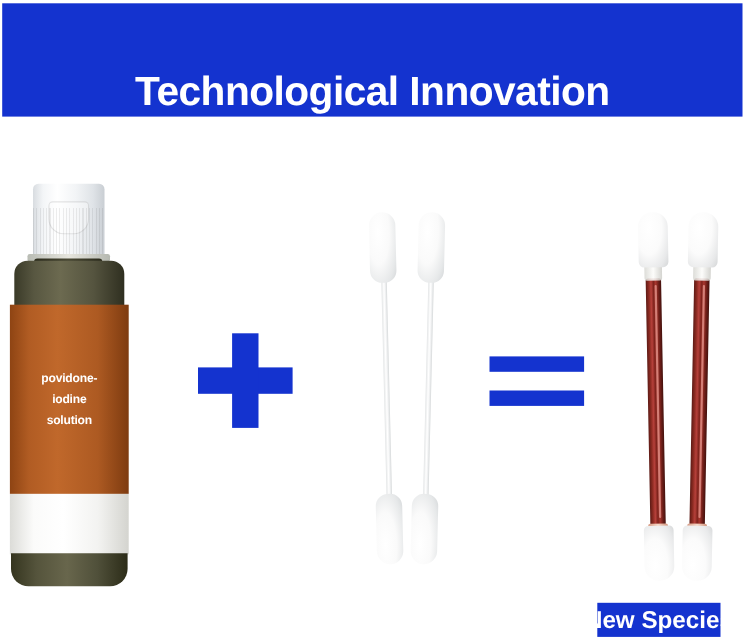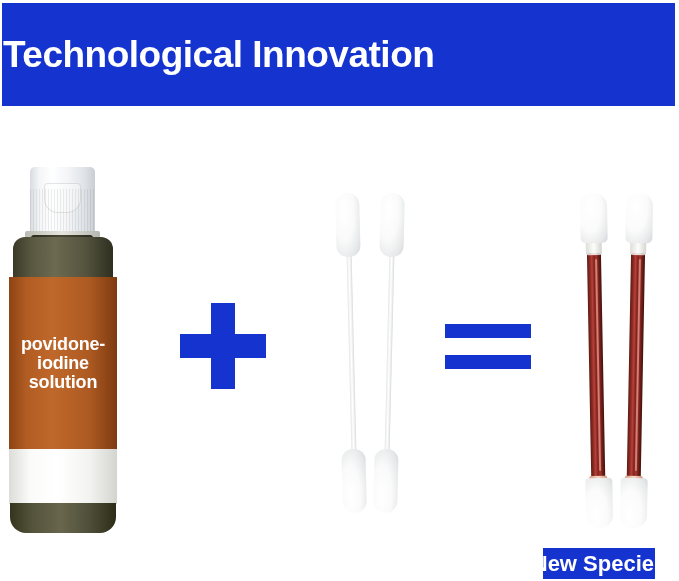--- a/index.html
+++ b/index.html
@@ -11,22 +11,23 @@
     overflow:hidden;
   }
 
   
   #header-banner{
     position:absolute;
     left:3px; top:4px;
     width:671px; height:101px;
     background:#1433cf;
     display:flex;
+    flex-direction:column;
     align-items:center;
-    justify-content:space-between;
+    justify-content:flex-end;
     box-shadow:0 0 0 1px #1433cf;
   }
   #header-banner .hline{
     color:#ffffff;
     font-weight:bold;
     font-size:37px;
     line-height:44px;
     letter-spacing:-0.5px;
     white-space:nowrap;
     text-align:center;
@@ -98,21 +99,21 @@
     left:4px; top:110px;
     width:108px; height:172px;
     background:linear-gradient(to right,#8e4413 0%,#b15c23 16%,#c0682b 40%,#ad5a22 74%,#7e3b10 100%);
     display:flex;
     align-items:center;
     justify-content:center;
   }
   .label-text{
     color:#ffffff;
     font-weight:bold;
-    font-size:18px;
+    font-size:11px;
     line-height:19px;
     text-align:center;
     letter-spacing:-0.2px;
   }
   .label-white{
     position:absolute;
     left:4px; top:282px;
     width:108px; height:55px;
     background:linear-gradient(to right,#dcdcd8 0%,#fbfbfa 20%,#ffffff 45%,#f3f3f1 74%,#d4d4cf 100%);
   }

